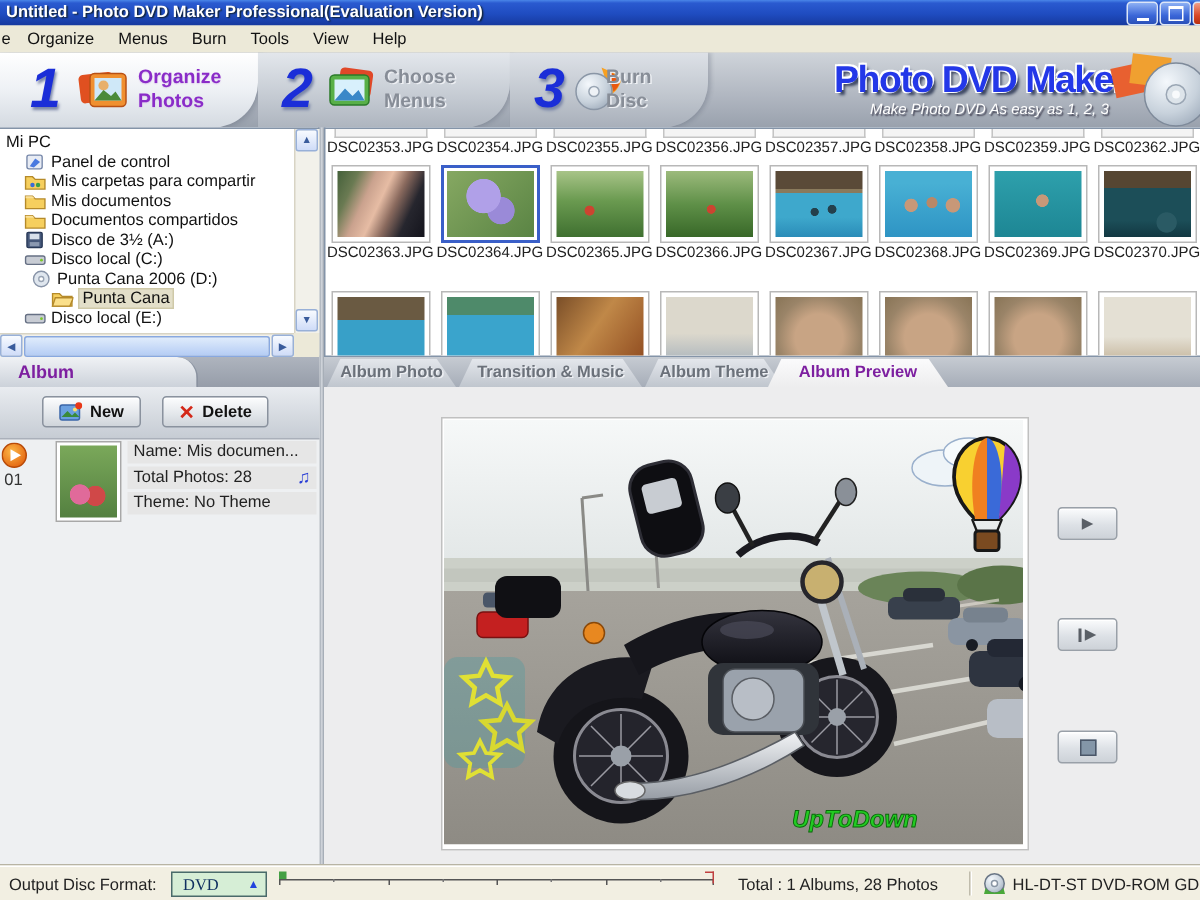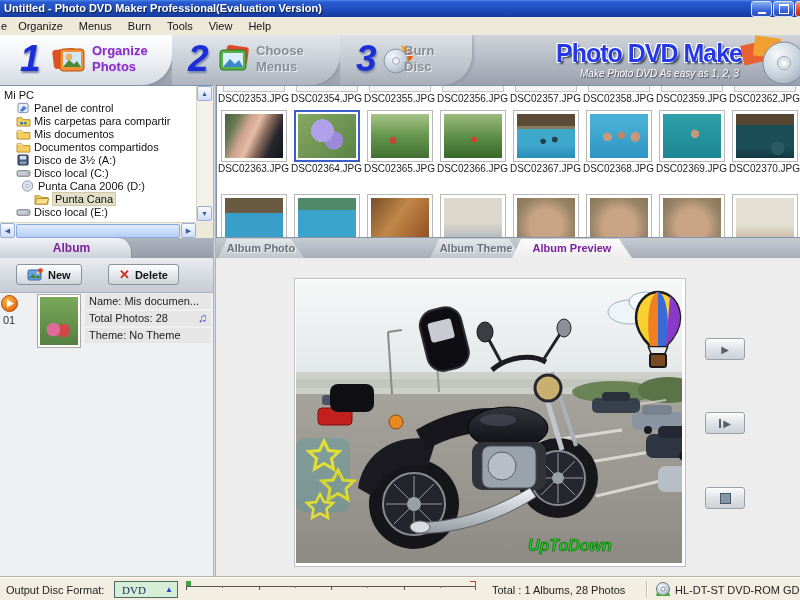--- a/index.html
+++ b/index.html
@@ -78,25 +78,25 @@
   .g-r31{background:linear-gradient(180deg,#6a5a42 0 35%,#38a0c8 35%);}
   .g-r32{background:linear-gradient(180deg,#4e8a6a 0 28%,#3aa4cc 28%);}
   .g-r33{background:linear-gradient(125deg,#7a4e28 0%,#c08848 45%,#904c20 100%);}
   .g-r34{background:linear-gradient(180deg,#dcd8cc 0 55%,#aab4bc 100%);}
   .g-jac{background:radial-gradient(circle at 50% 62%,#c8a484 0 40%,#9a8468 70%,#887456 100%);}
   .g-r38{background:linear-gradient(180deg,#e4e0d4 0 60%,#c4b49a 100%);}
 
   
   .album-area{left:0;top:238px;width:213px;height:339px;background:#eef0f2;}
   .album-tabbar{left:0;top:0;width:213px;height:20px;background:linear-gradient(180deg,#aeb4be,#969da9);}
-  .album-tab{left:0;top:0;width:132px;height:20px;background:linear-gradient(180deg,#f0f2f5,#ccd2da);border-radius:0 14px 0 0;border-right:1px solid #8a92a0;box-sizing:border-box;display:flex;align-items:center;justify-content:center;}
+  .album-tab{left:0;top:0;width:132px;height:20px;background:linear-gradient(180deg,#f0f2f5,#ccd2da);border-radius:0 14px 0 0;border-right:1px solid #8a92a0;box-sizing:border-box;display:flex;align-items:center;}
   .album-tab span{font-size:12px;font-weight:bold;color:#7d1fa0;padding-left:12px;}
   .album-toolbar{left:0;top:20px;width:213px;height:34px;background:linear-gradient(180deg,#e9ecf0,#c6ccd4);border-bottom:1px solid #aab0ba;}
   .ab-btn{top:6px;height:21px;border:1px solid #8a929e;border-radius:3px;background:linear-gradient(180deg,#fcfdfe,#e2e6ea 60%,#cfd4da);box-shadow:inset 0 1px 0 #fff;display:flex;align-items:center;gap:5px;padding:0 10px;font-size:11px;font-weight:bold;color:#111;box-sizing:border-box;}
-  .btn-new{left:16px;} .btn-del{left:108px;}
+  .btn-new{left:28px;} .btn-del{left:108px;}
   .del-x{color:#d42818;font-size:13px;font-weight:bold;line-height:13px;}
   .album-marker{left:1px;top:57px;width:17px;height:17px;}
   .album-index{left:0px;top:76px;width:18px;text-align:center;font-size:11px;color:#333;}
   .album-thumb{left:37px;top:56px;width:38px;height:48px;background:#fff;border:1px solid #a8a8a8;padding:2px;}
   .album-thumb .img{width:100%;height:100%;background:radial-gradient(circle at 35% 68%,#e06a9a 0 16%,transparent 17%),radial-gradient(circle at 62% 70%,#d04848 0 16%,transparent 17%),linear-gradient(180deg,#7aa85a,#548040);}
   .album-rows{left:85px;top:56px;width:126px;}
   .arow{height:15px;background:#e6e6e6;margin-bottom:2px;font-size:11px;line-height:15px;padding-left:4px;color:#222;position:relative;white-space:nowrap;}
   .music-note{position:absolute;right:4px;top:0;color:#2b3fd6;font-size:12px;}
 
   
@@ -490,20 +490,21 @@
     <div class="abs album-rows">
       <div class="arow">Name: Mis documen...</div>
       <div class="arow"><span>Total Photos: 28</span><span class="music-note">♫</span></div>
       <div class="arow">Theme: No Theme</div>
     </div>
   </div>
 
   <div class="abs rb-area">
     <div class="abs tabsbar">
       <div class="tab tab1">Album Photo</div>
+      <div class="tab tab2">Transition &amp; Music</div>
       <div class="tab tab3">Album Theme</div>
       <div class="tab tab4">Album Preview</div>
     </div>
     <div class="abs preview">
       <div class="abs photo">
         <svg width="386" height="283" viewBox="0 0 386 283">
           <rect x="0" y="0" width="386" height="283" fill="url(#roadg)"></rect>
           <rect x="0" y="0" width="386" height="114" fill="url(#skyg)"></rect>
           <rect x="0" y="92" width="386" height="22" fill="#ccd0c8"></rect>
           <rect x="0" y="99" width="386" height="9" fill="#c2c6be"></rect>

